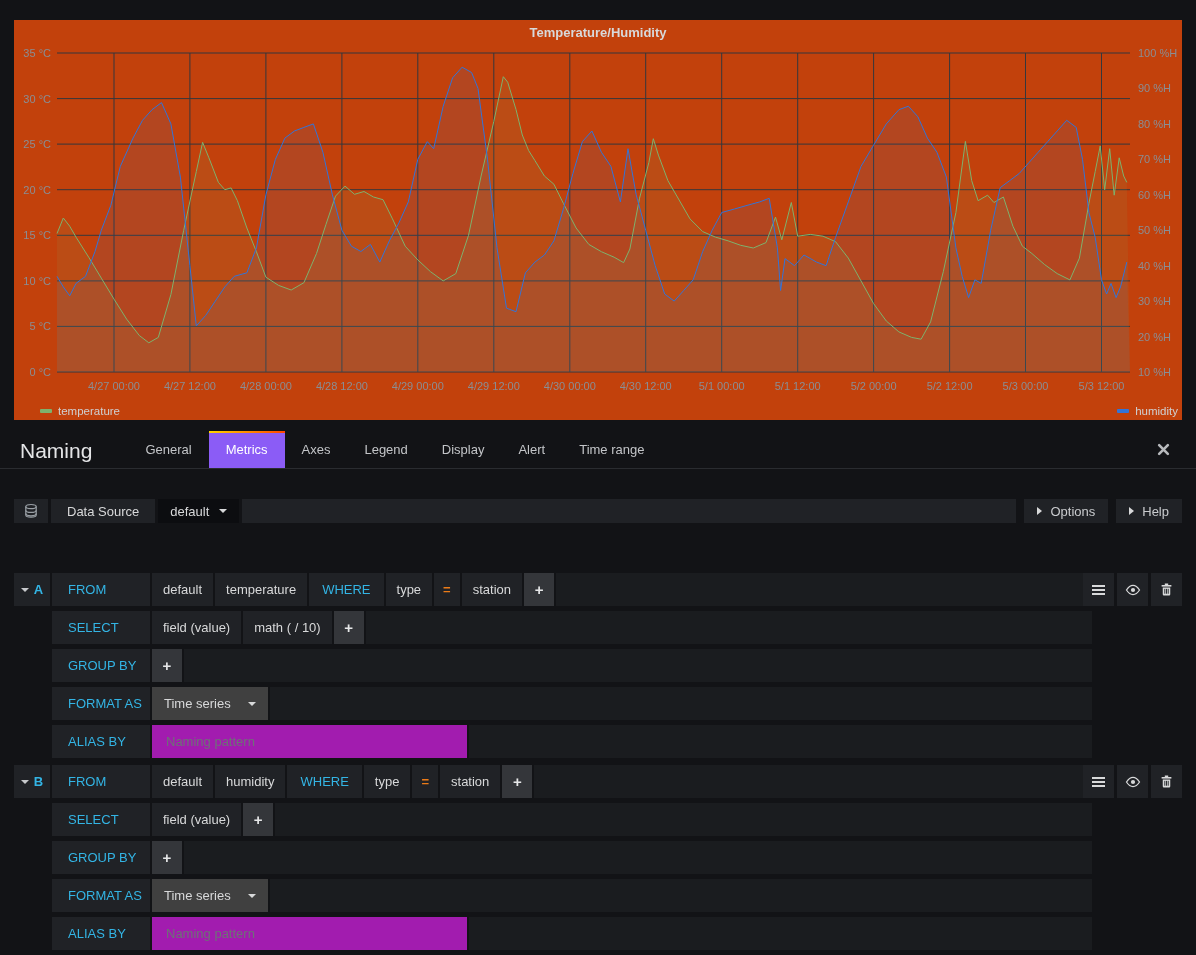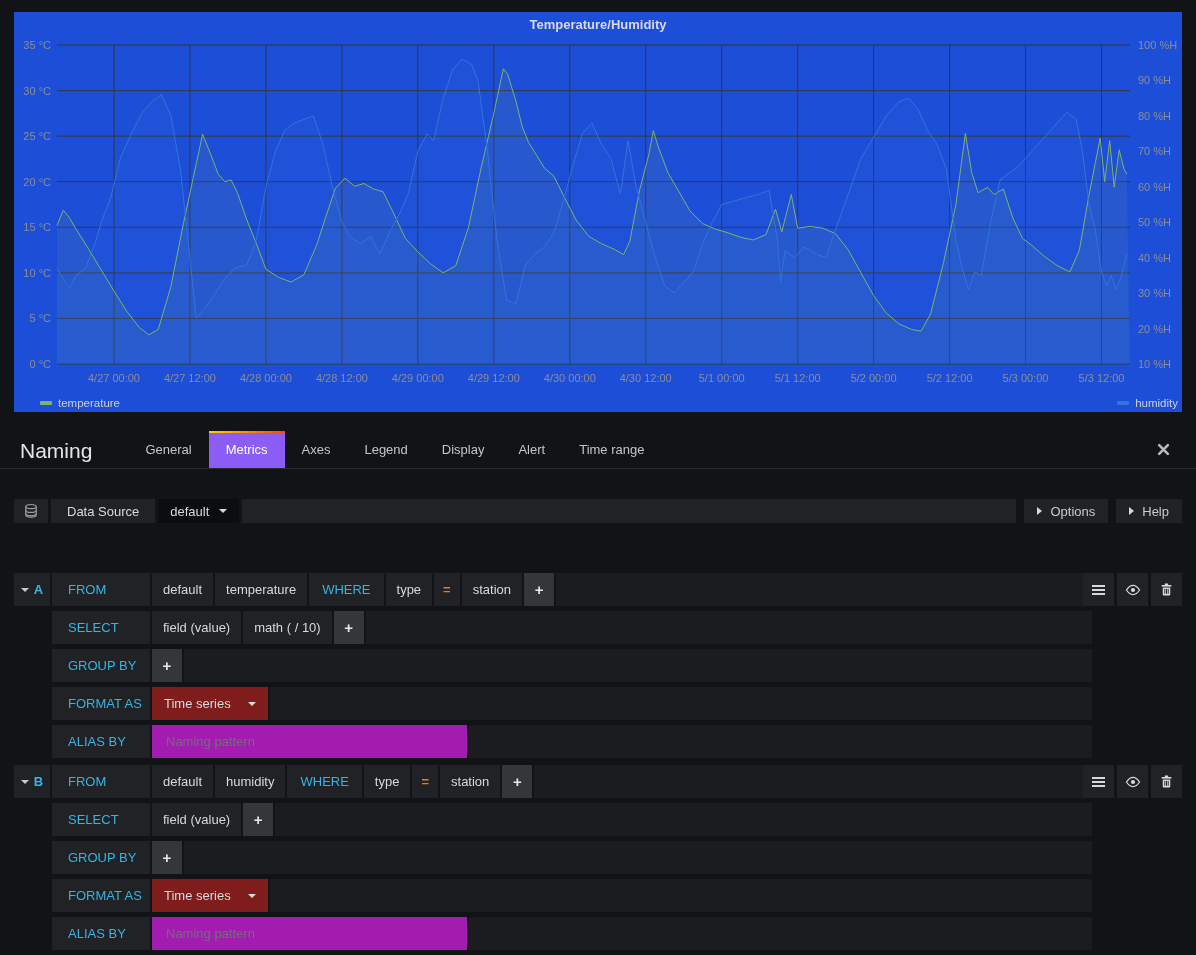--- a/index.html
+++ b/index.html
@@ -1,20 +1,20 @@
 <!DOCTYPE html>
 <html><head>
 <meta charset="utf-8">
 <style>
   * { margin:0; padding:0; box-sizing:border-box; }
   html,body { width:1196px; height:955px; background:#121316; font-family:"Liberation Sans",sans-serif; overflow:hidden; }
   body { position:relative; }
 
   
-  .panel { position:absolute; left:14px; top:12px; width:1168px; height:400px; background:#1d4ed8; }
+  .panel { position:absolute; left:14px; top:20px; width:1168px; height:400px; background:#c2410c; }
   .panel-title { position:absolute; top:5px; left:0; right:0; text-align:center; font-size:13px; font-weight:700; color:#d8d9da; z-index:2; cursor:pointer; }
   svg.chart { position:absolute; left:0; top:0; }
   .tick { font-size:11px; fill:#8a8e94; }
   .grid { stroke:#35373c; stroke-width:1; }
   .legend-item { position:absolute; bottom:3px; display:flex; align-items:center; gap:6px; font-size:11.5px; color:#cfd0d2; cursor:pointer; }
   .legend-left { left:26px; }
   .legend-right { right:4px; }
   .swatch { display:inline-block; width:12px; height:4px; border-radius:1px; }
 
   
@@ -45,21 +45,21 @@
   .qref .caret-down { border-top-color:#c7c9cc; }
   .qletter { color:#33b5e5; font-weight:700; font-size:13px; }
   .qrows { margin-left:38px; width:1040px; }
   .qrow { display:flex; gap:2px; height:33px; margin-bottom:5px; }
   .qlabel { width:98px; background:#202226; color:#33b5e5; display:flex; align-items:center; padding-left:16px; font-size:13px; font-weight:500; flex:none; }
   .qcell { background:#202226; display:flex; align-items:center; padding:0 11px; font-size:13px; color:#d8d9da; cursor:pointer; }
   .qkey { color:#33b5e5; font-weight:500; padding:0 13px; }
   .eq { color:#eb7b18; padding:0 9px; font-weight:700; }
   .plus { width:30px; justify-content:center; background:#34363a; color:#e6e7e8; font-size:15px; font-weight:700; padding:0; }
   .qfiller { flex:1; background:#1a1c1f; }
-  .qdd { background:#7f1d1d; width:116px; justify-content:space-between; padding:0 12px; cursor:pointer; }
+  .qdd { background:#404040; width:116px; justify-content:space-between; padding:0 12px; cursor:pointer; }
   .alias-input { width:315px; background:#a21caf; border:none; outline:none; color:#d8d9da; font-size:13px; padding:0 14px; font-family:inherit; }
   .alias-input::placeholder { color:#6e7177; }
   .qicons { position:absolute; right:0; top:0; display:flex; gap:3px; }
   .qicon { width:31px; height:33px; background:#202226; display:flex; align-items:center; justify-content:center; cursor:pointer; }
   .hamburger { display:flex; flex-direction:column; gap:2px; }
   .hamburger span { display:block; width:13px; height:2px; background:#d8d9da; }
 </style>
 </head>
 <body>
 

